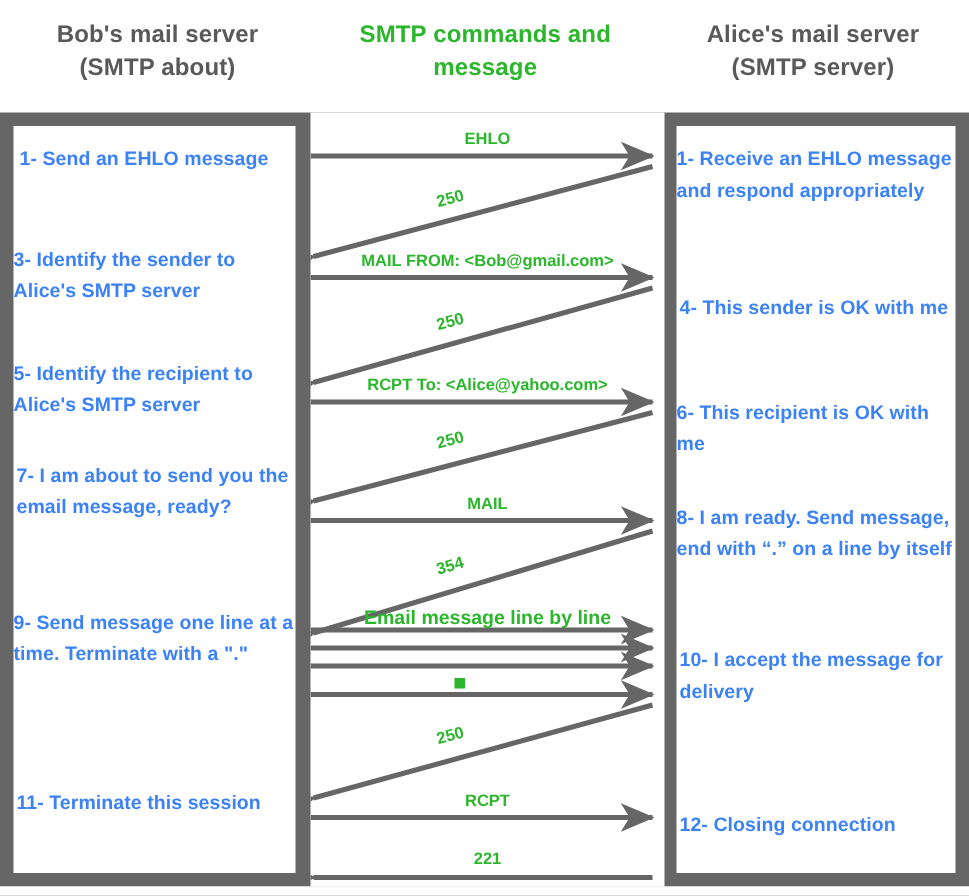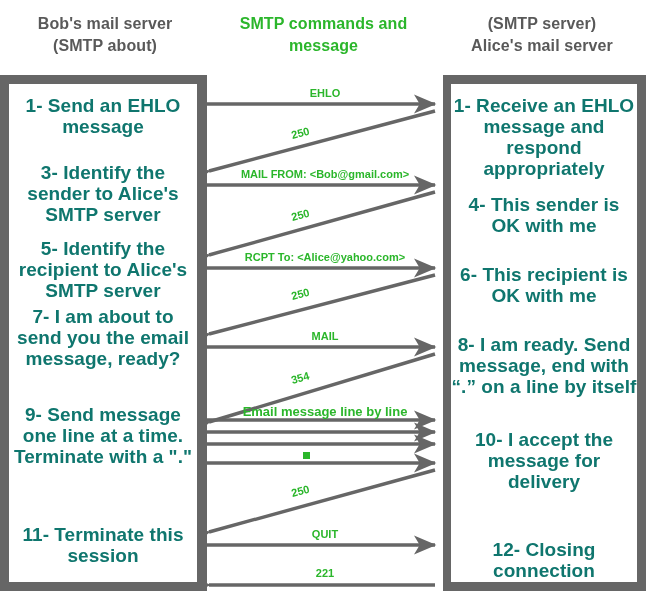--- a/index.html
+++ b/index.html
@@ -42,24 +42,23 @@
   .panel{
     position:absolute;
     background:#ffffff;
     box-sizing:border-box;
   }
   .panel-left{left:9px;top:9px;width:188px;height:498px;}
   .panel-right{left:451px;top:9px;width:186px;height:498px;}
 
   .step{
     position:absolute;
-    text-align:center;
-    color:#0f766e;
+    color:#3b82f6;
     font-weight:bold;
-    font-size:19px;
+    font-size:13px;
     line-height:21px;
     letter-spacing:.05px;
   }
 
   
   .arrows{position:absolute;left:207px;top:75px;width:236px;height:516px;}
   .arrows svg{display:block;}
 
   .alabel{
     position:absolute;
@@ -86,22 +85,22 @@
   <div class="headers">
     <div class="hdr hdr-left">
       <div>Bob's mail server</div>
       <div>(SMTP about)</div>
     </div>
     <div class="hdr hdr-mid">
       <div>SMTP commands and</div>
       <div>message</div>
     </div>
     <div class="hdr hdr-right">
+      <div>Alice's mail server</div>
       <div>(SMTP server)</div>
-      <div>Alice's mail server</div>
     </div>
   </div>
 
   <div class="frame">
     <div class="channel"></div>
 
     <div class="panel panel-left">
       <div class="step" style="left:4px;top:11px;width:180px;">1- Send an EHLO message</div>
       <div class="step" style="left:0px;top:78px;width:188px;">3- Identify the sender to Alice's SMTP server</div>
       <div class="step" style="left:0px;top:154px;width:188px;">5- Identify
@@ -175,19 +174,19 @@
     <div class="alabel" style="left:0px;top:255px;width:236px;">MAIL</div>
 
     <div class="alabel slant" style="left:86px;top:299px;transform:rotate(-16deg);">354</div>
 
     <div class="alabel" style="left:0px;top:329px;width:236px;font-size:13px;">Email message line by line</div>
 
     <div class="greensq" style="left:96px;top:377px;"></div>
 
     <div class="alabel slant" style="left:86px;top:412px;transform:rotate(-15deg);">250</div>
 
-    <div class="alabel" style="left:0px;top:453px;width:236px;">QUIT</div>
+    <div class="alabel" style="left:0px;top:453px;width:236px;">RCPT</div>
 
     <div class="alabel" style="left:0px;top:492px;width:236px;">221</div>
   </div>
 
   <div class="bottom-strip"></div>
 </div>
 
 </body></html>

